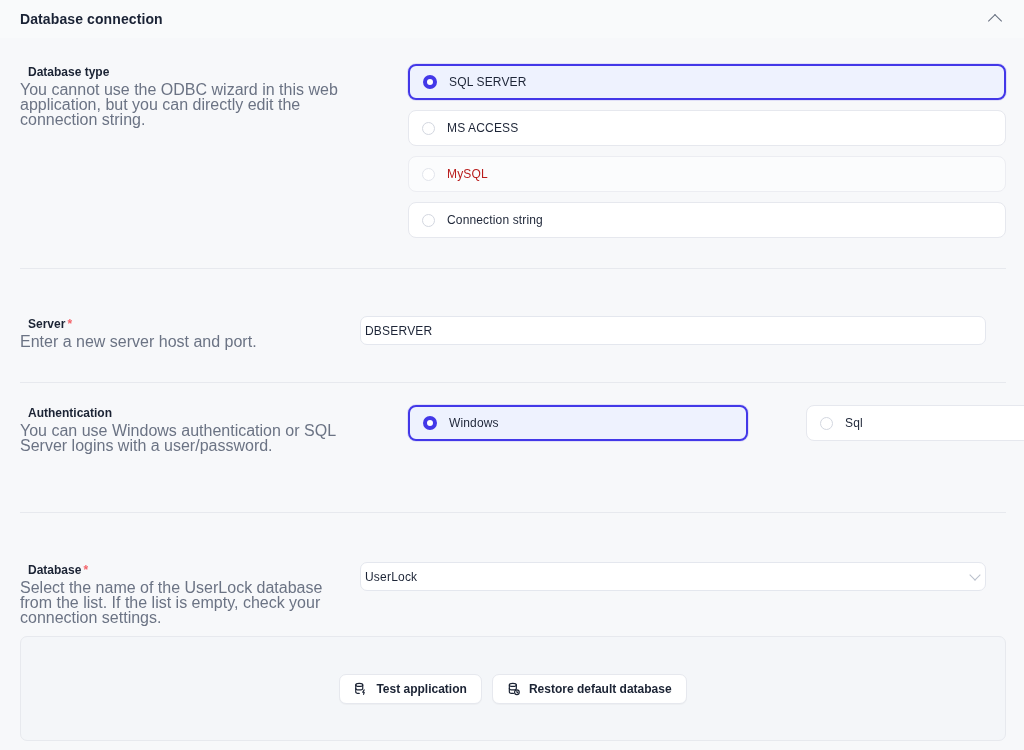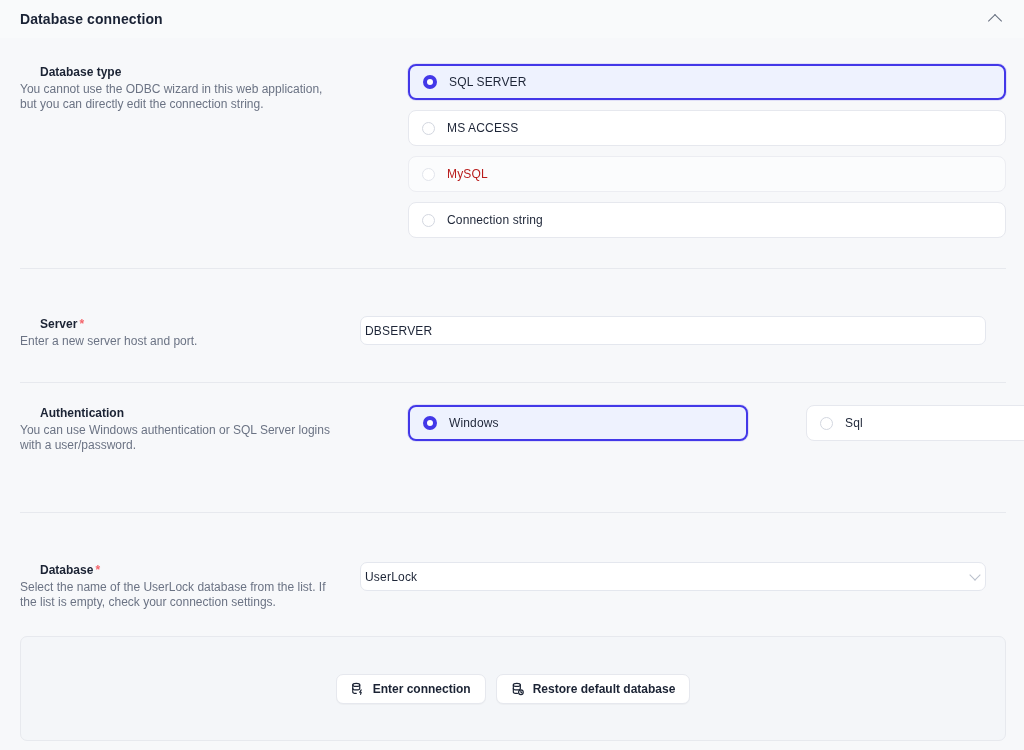--- a/index.html
+++ b/index.html
@@ -62,31 +62,31 @@
     box-sizing: border-box;
   }
   .row-field {
     flex: 1;
   }
   .lbl-title {
     font-size: 12px;
     font-weight: bold;
     color: #1b2334;
     line-height: 16px;
-    margin: 0 0 2px 12px;
+    margin: 0 0 2px 0;
     padding-left: 8px;
   }
   .req {
     color: #f4646b;
     font-weight: bold;
     font-size: 12px;
     margin-left: 2px;
   }
   .lbl-desc {
-    font-size: 12px;
+    font-size: 16px;
     color: #6b7384;
     line-height: 15px;
     margin: 0;
     max-width: 320px;
   }
 
   .divider {
     position: absolute;
     left: 20px;
     width: 986px;
@@ -296,21 +296,21 @@
 
   <div class="btn">
     <span>
       <svg width="14" height="14" viewBox="0 0 24 24" fill="none" stroke="#1b2334" stroke-width="2" stroke-linecap="round" stroke-linejoin="round">
         <ellipse cx="9" cy="5" rx="6" ry="2.6"></ellipse>
         <path d="M3 5v6c0 1.4 2.7 2.6 6 2.6s6-1.2 6-2.6V5"></path>
         <path d="M3 11v6c0 1.4 2.7 2.6 6 2.6"></path>
         <path d="M17.5 13.5l-2.6 4h2.6l-1.1 3.6"></path>
       </svg>
     </span>
-    <span>Enter connection</span>
+    <span>Test application</span>
   </div>
 
   <div class="btn">
     <span>
       <svg width="14" height="14" viewBox="0 0 24 24" fill="none" stroke="#1b2334" stroke-width="2" stroke-linecap="round" stroke-linejoin="round">
         <ellipse cx="10" cy="5" rx="6" ry="2.6"></ellipse>
         <path d="M4 5v6c0 1.4 2.7 2.6 6 2.6s6-1.2 6-2.6V5"></path>
         <path d="M4 11v6c0 1.4 2.7 2.6 6 2.6h1"></path>
         <circle cx="17" cy="17.5" r="4"></circle>
         <path d="M17 15.2v2.3l1.6 1"></path>

